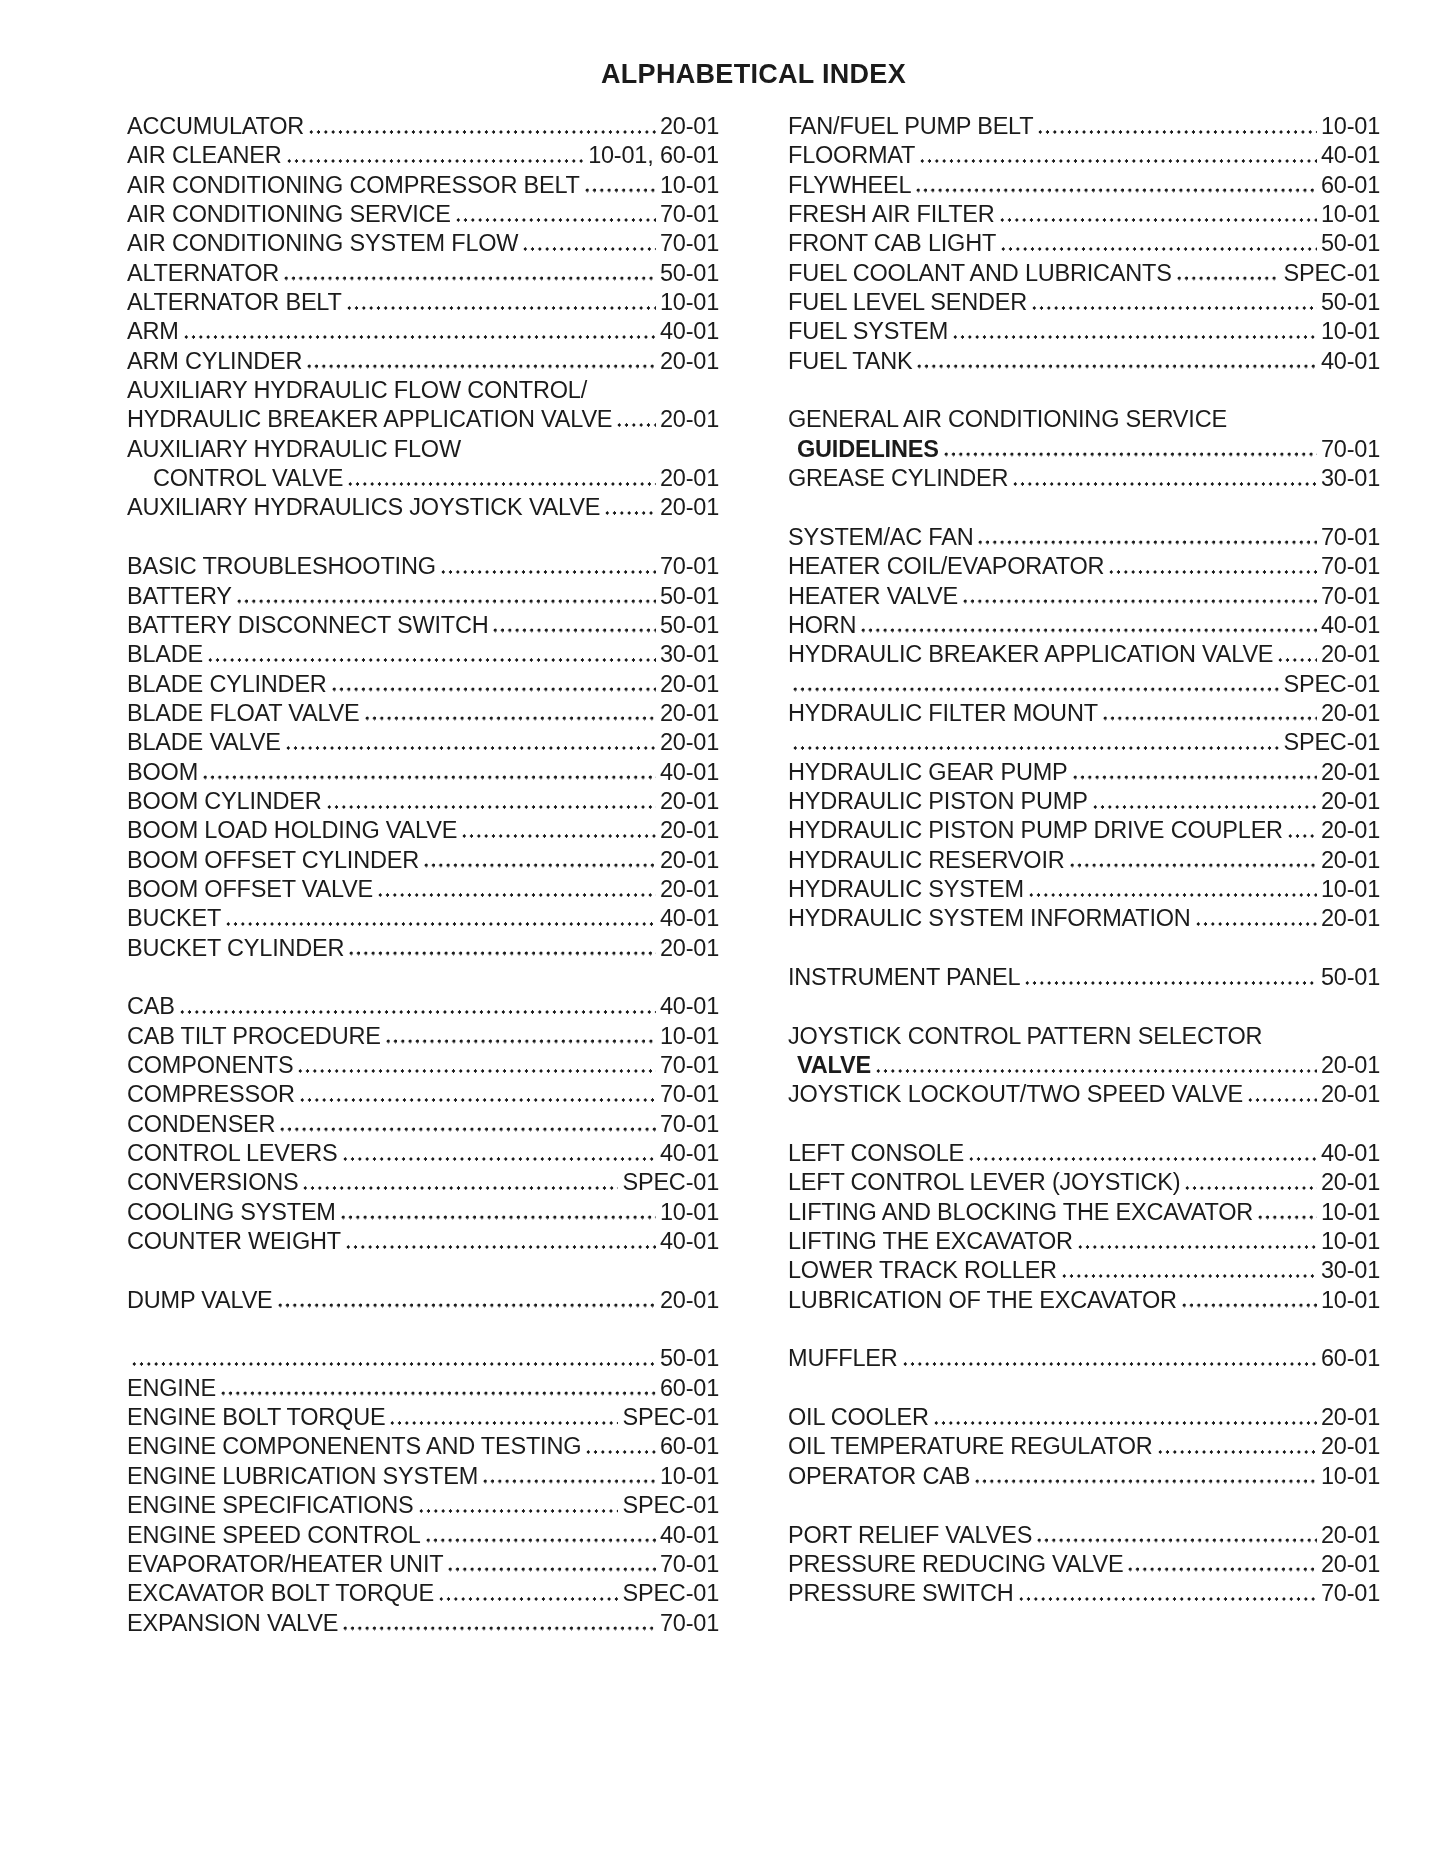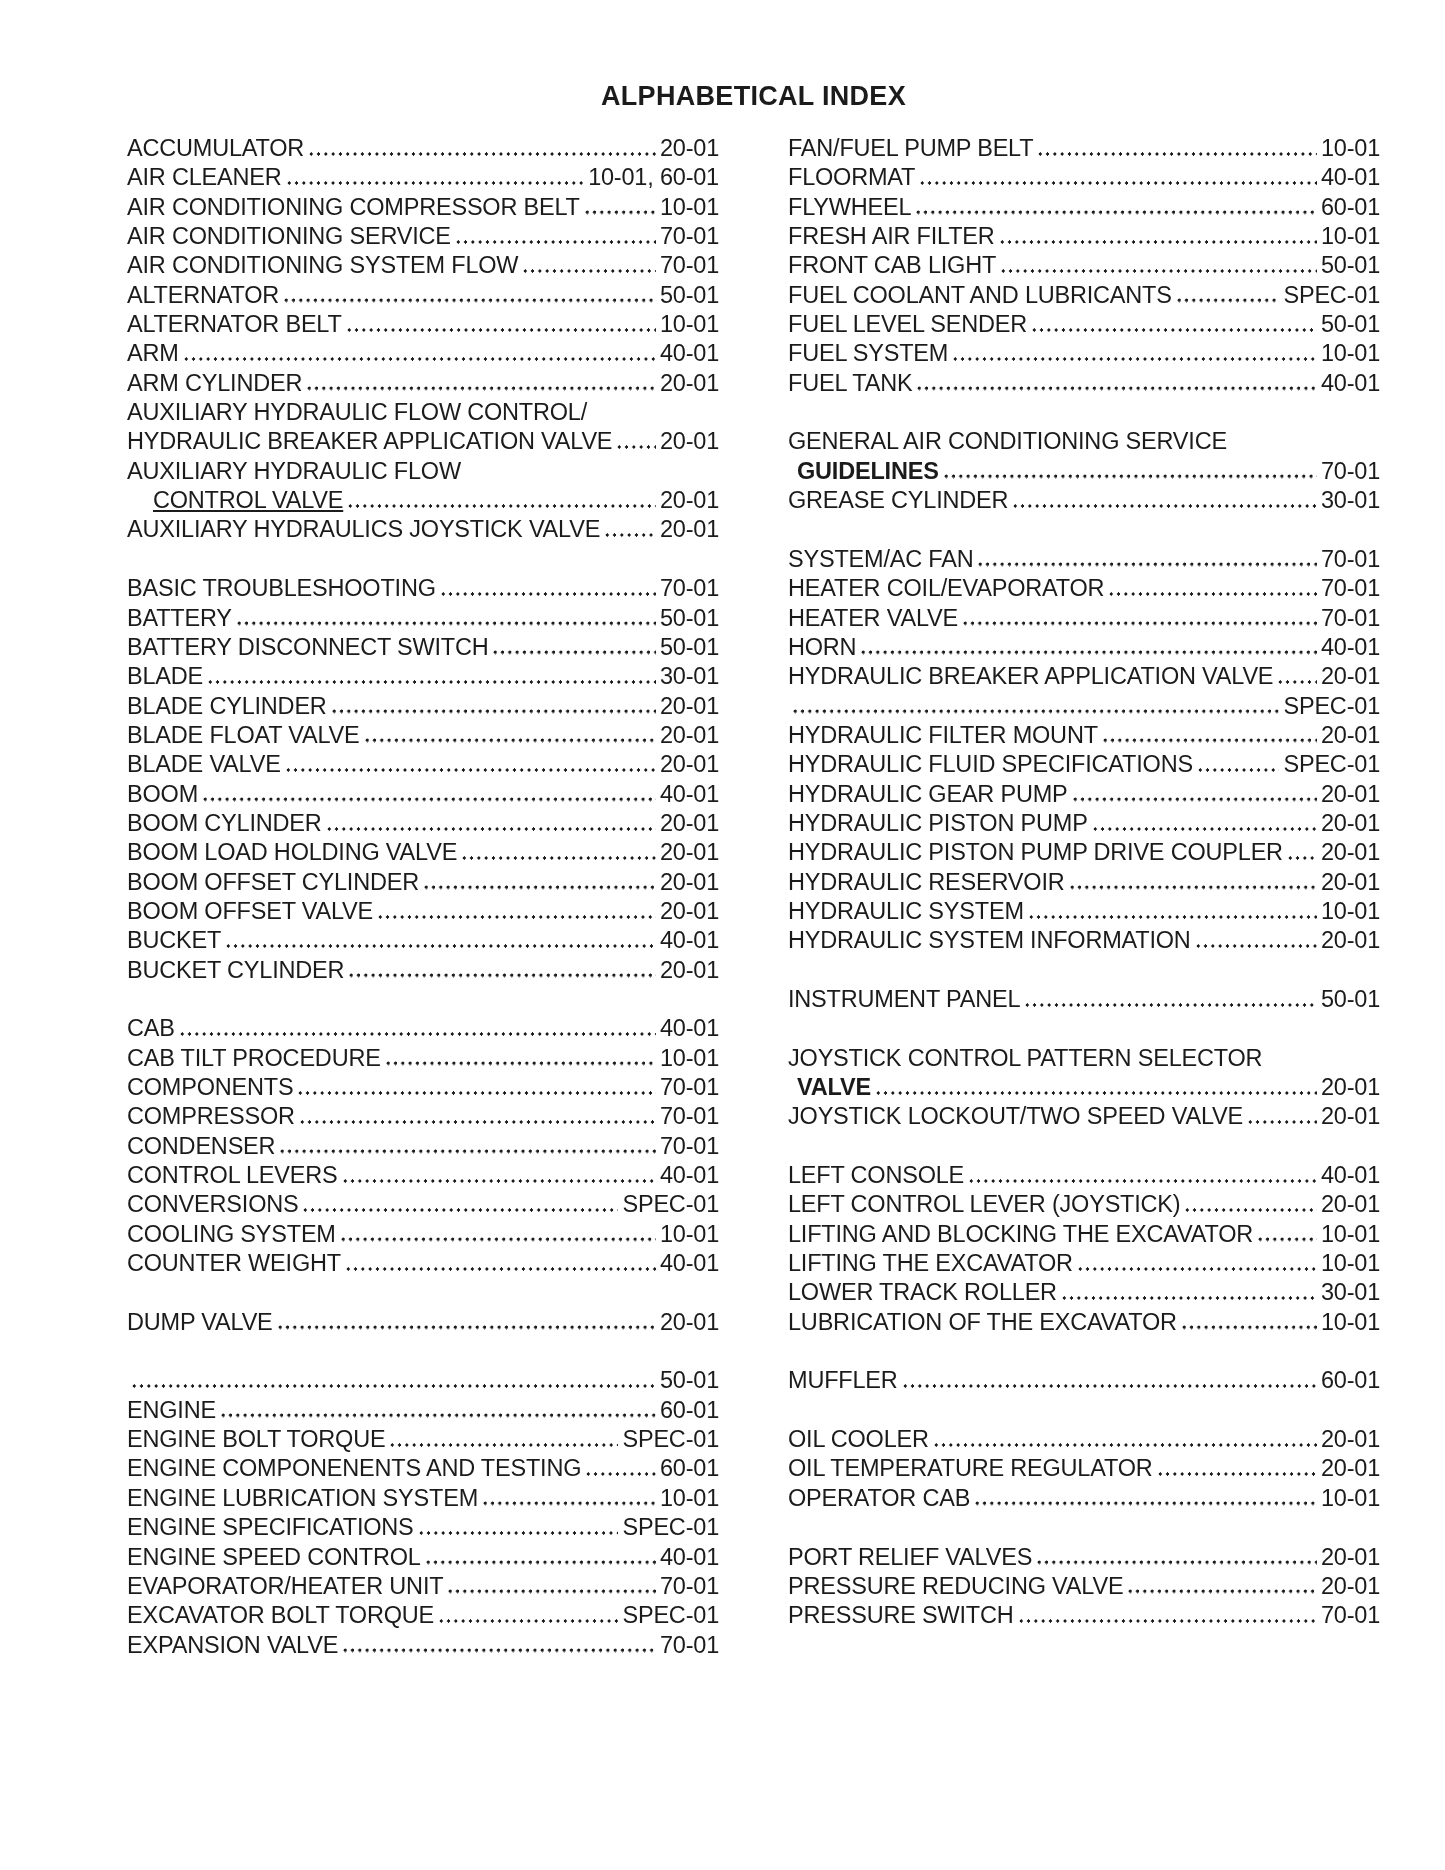--- a/index.html
+++ b/index.html
@@ -8,21 +8,21 @@
     background: #ffffff;
   }
   body {
     width: 1445px;
     height: 1870px;
     font-family: "Liberation Sans", sans-serif;
     color: #1b1b1b;
     overflow: hidden;
   }
   .sheet {
-    padding-top: 80px;
+    padding-top: 58px;
   }
   .page-title {
     width: 1253px;
     margin: 0 0 0 127px;
     text-align: center;
     font-size: 27px;
     line-height: 32px;
     font-weight: bold;
     letter-spacing: 0.3px;
     white-space: nowrap;
@@ -42,21 +42,21 @@
     align-items: baseline;
     height: 29.35px;
     font-size: 23.5px;
     line-height: 29.35px;
     white-space: nowrap;
     letter-spacing: -0.2px;
   }
   .row.gap { height: 29.35px; }
   .label { flex: none; }
   .label.ind1 { padding-left: 9px; font-weight: bold; }
-  .label.ind2 { padding-left: 26px; text-decoration: underline; }
+  .label.ind2 { padding-left: 26px; }
   .dots {
     flex: 1 1 auto;
     min-width: 10px;
     height: 4.4px;
     margin: 0 4px 0 5px;
     background-image: radial-gradient(circle at 2.2px 2.2px, #1b1b1b 1.65px, rgba(0,0,0,0) 1.85px);
     background-size: 7.3px 4.4px;
     background-repeat: repeat-x;
     background-position: left bottom;
   }
@@ -398,21 +398,20 @@
         <div class="row">
           <span class="dots"></span>
           <span class="page">SPEC-01</span>
         </div>
         <div class="row">
           <span class="label">HYDRAULIC FILTER MOUNT</span>
           <span class="dots"></span>
           <span class="page">20-01</span>
         </div>
         <div class="row">
-          <span class="label">HYDRAULIC FLUID SPECIFICATIONS</span>
           <span class="dots"></span>
           <span class="page">SPEC-01</span>
         </div>
         <div class="row">
           <span class="label">HYDRAULIC GEAR PUMP</span>
           <span class="dots"></span>
           <span class="page">20-01</span>
         </div>
         <div class="row">
           <span class="label">HYDRAULIC PISTON PUMP</span>

